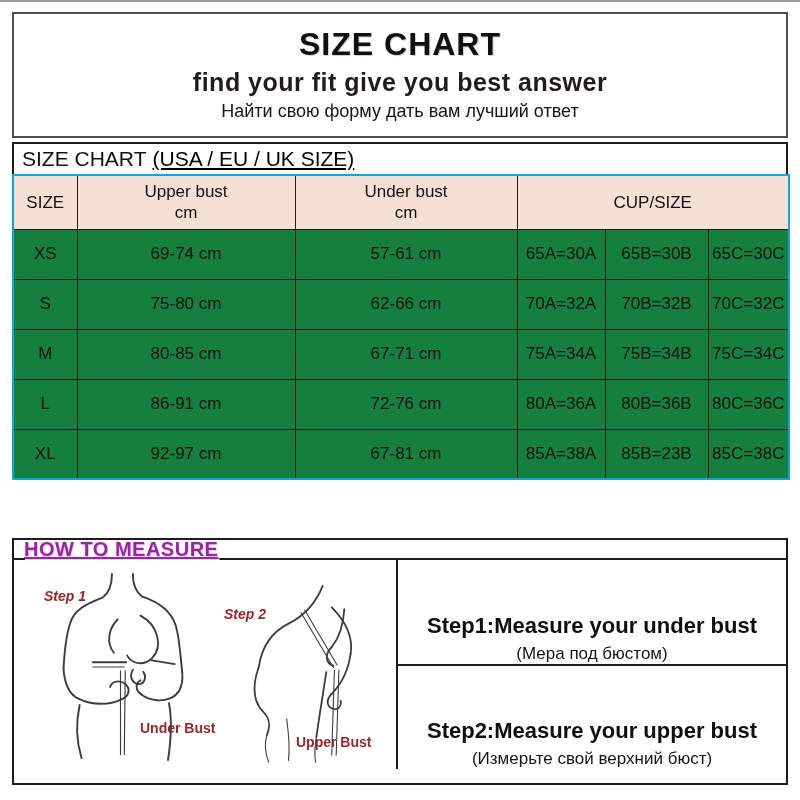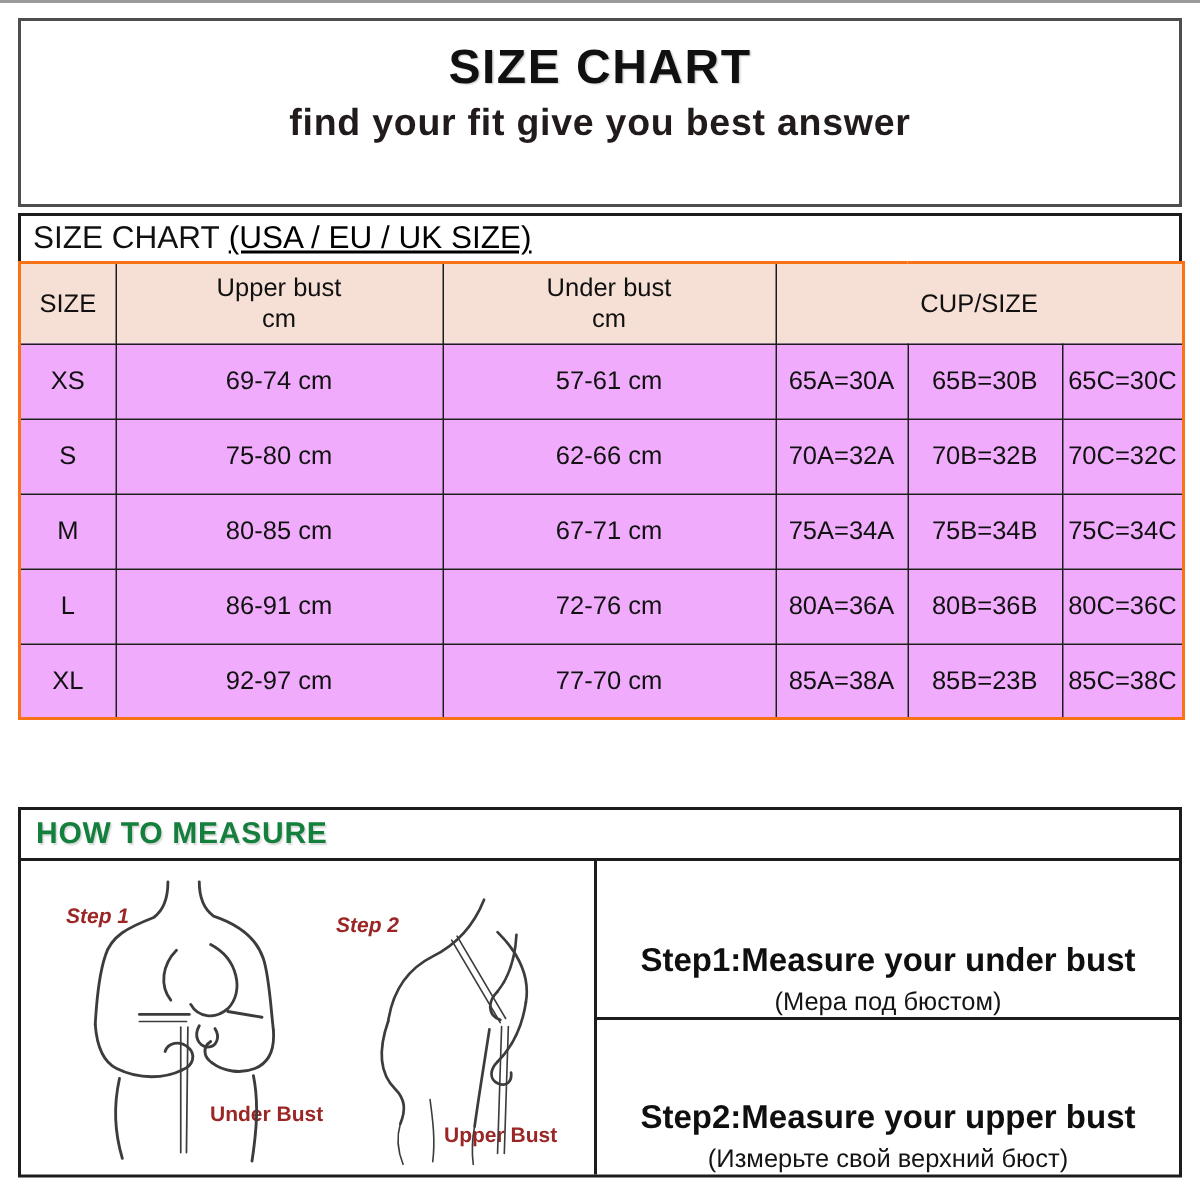--- a/index.html
+++ b/index.html
@@ -19,34 +19,34 @@
   
   .chart-title-row { position:absolute; left:12px; top:142px; width:776px; height:32px;
     border:2px solid #1c1c1c; border-bottom:none; background:#fff;
     display:flex; align-items:center; padding-left:8px; font-size:21px; }
   .chart-title-red { color:#000000; margin-left:6px;text-decoration:underline; }
 
   
   table.size-table { position:absolute; left:12px; top:174px; width:776px;
     border-collapse:collapse; table-layout:fixed; }
   table.size-table td { border:1.5px solid #1c1c1c; text-align:center; vertical-align:middle;
-    font-size:17px; line-height:1.25; background:#f0abfc; }
-  table.size-table { border:2px solid #f97316; }
+    font-size:17px; line-height:1.25; background:#15803d; }
+  table.size-table { border:2px solid #0ea5e9; }
   tr.hdr td { background:#f6e0d5; }
   tr.hdr1 td { height:54px; }
   tr.hdr2 td { height:52px; }
   tr.data td { height:50px; font-size:17px; }
   td.cup-cell { font-size:18px; }
 
   
   .measure { position:absolute; left:12px; top:538px; width:776px; height:247px;
     border:2px solid #1c1c1c; background:#fff; }
-  .measure-title { height:34px; border-bottom:2px solid #1c1c1c; display:flex; align-items:center;
-    padding-left:10px; font-size:20px; font-weight:bold; letter-spacing:0.5px; color:#15803d;
-    text-shadow:1px 1px 1px #d8d8d8; }
+  .measure-title { height:20px; border-bottom:2px solid #1c1c1c; display:flex; align-items:center;
+    padding-left:10px; font-size:20px; font-weight:bold; letter-spacing:0.5px; color:#a21caf;
+    text-shadow:1px 1px 1px #d8d8d8;text-decoration:underline; }
   .measure-body { display:flex; height:209px; }
   .figures { position:relative; width:382px; height:246px; }
   .steps { flex:1; border-left:2px solid #1c1c1c; display:flex; flex-direction:column; }
   .step-cell { flex:1; display:flex; flex-direction:column; align-items:center; justify-content:flex-end; }
   .step-cell.first { border-bottom:2px solid #1c1c1c; }
   .step-en { font-size:22px; font-weight:bold; color:#0f0f0f; }
   .step-ru { font-size:17px; margin-top:5px; color:#141414; }
 
   .fig-label { position:absolute; color:#9b2626; font-size:14px; font-weight:bold; }
   .fig-label.italic { font-style:italic; }
@@ -56,20 +56,21 @@
 </style>
 </head>
 <body>
 
 <div class="page">
   <div class="top-edge"></div>
 
   <div class="hero">
     <div class="hero-title">SIZE CHART</div>
     <div class="hero-sub">find your fit give you best answer</div>
+    <div class="hero-sub-ru">Найти свою форму дать вам лучший ответ</div>
   </div>
 
   <div class="chart-title-row">
     <span>SIZE CHART</span>
     <span class="chart-title-red">(USA / EU / UK  SIZE)</span>
   </div>
 
   <table class="size-table">
     <colgroup>
       <col style="width:64px">
@@ -121,35 +122,35 @@
       <td>L</td>
       <td>86-91 cm</td>
       <td>72-76 cm</td>
       <td class="cup-cell">80A=36A</td>
       <td class="cup-cell">80B=36B</td>
       <td class="cup-cell">80C=36C</td>
     </tr>
     <tr class="data">
       <td>XL</td>
       <td>92-97 cm</td>
-      <td>77-70 cm</td>
+      <td>67-81 cm</td>
       <td class="cup-cell">85A=38A</td>
       <td class="cup-cell">85B=23B</td>
       <td class="cup-cell">85C=38C</td>
     </tr>
   </tbody>
     </table>
 
   <div class="measure">
     <div class="measure-title">HOW TO MEASURE</div>
     <div class="measure-body">
       <div class="figures">
 
         <span class="fig-label italic" style="left:30px; top:28px;">Step 1</span>
-        <span class="fig-label italic" style="left:210px; top:34px;">Step 2</span>
+        <span class="fig-label italic" style="left:210px; top:46px;">Step 2</span>
         <span class="fig-label" style="left:126px; top:160px;">Under Bust</span>
         <span class="fig-label" style="left:282px; top:174px;">Upper Bust</span>
 
         <svg class="figure" style="left:14px; top:12px;" width="185" height="190" viewBox="0 0 190 200">
           <path d="M86,2 C86,14 83,22 76,27 C58,34 46,40 42,54 C38,66 36,84 35,102"></path>
           <path d="M108,2 C108,13 111,21 118,26 C136,32 148,41 153,56 C157,68 158,88 160,106"></path>
           <path d="M92,50 C82,60 80,75 88,85"></path>
           <path d="M116,46 C135,56 140,79 128,91 C119,99 107,97 102,88"></path>
           <path d="M66,95 L101,95"></path>
           <path class="thin" d="M66,100 L99,100"></path>

